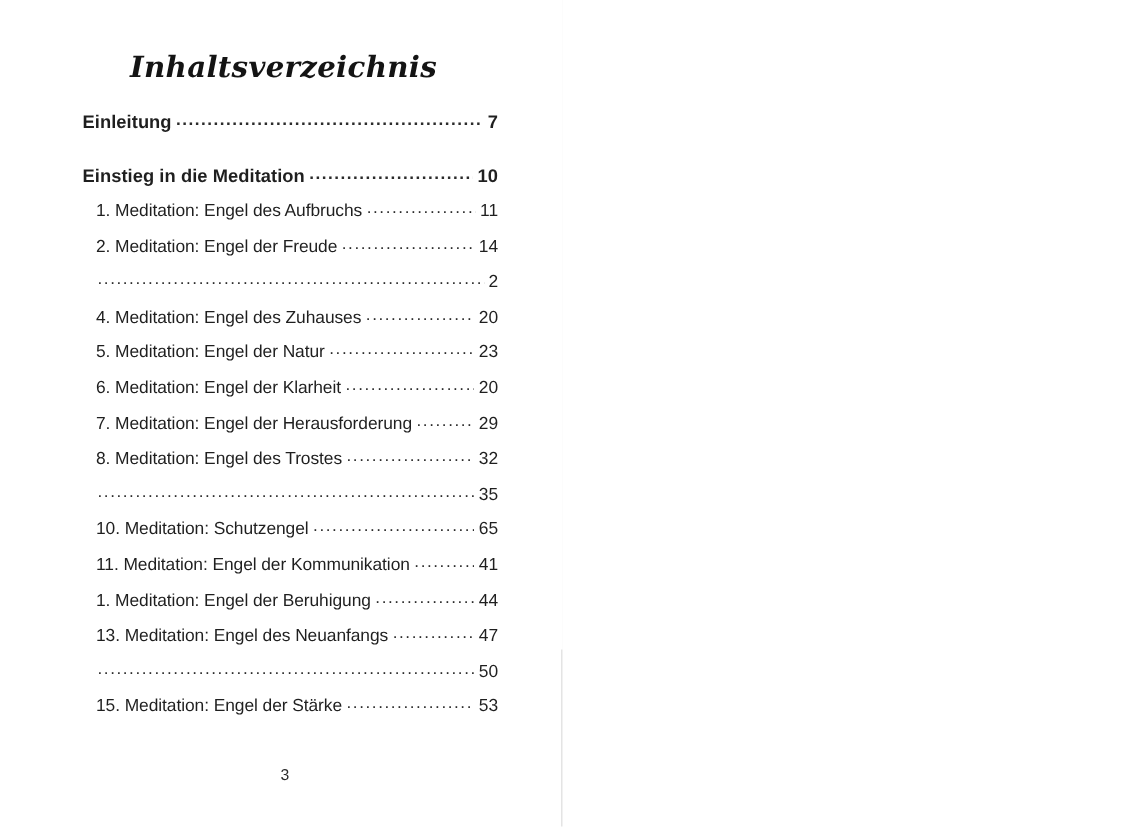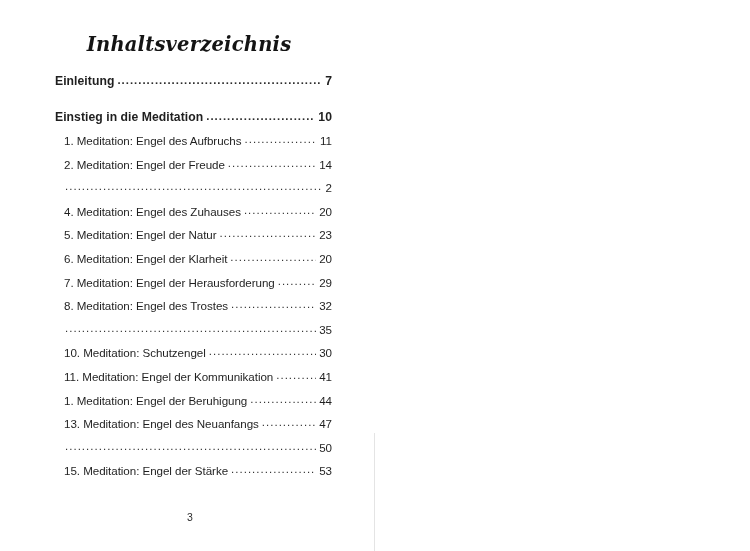--- a/index.html
+++ b/index.html
@@ -199,21 +199,21 @@
             <span class="e-leader">...........................................................................................................................................</span>
             <span class="e-page">32</span>
           </li>
           <li class="toc-entry">
             <span class="e-leader">...........................................................................................................................................</span>
             <span class="e-page">35</span>
           </li>
           <li class="toc-entry">
             <span class="e-label">10. Meditation: Schutzengel</span>
             <span class="e-leader">...........................................................................................................................................</span>
-            <span class="e-page">30</span>
+            <span class="e-page">65</span>
           </li>
           <li class="toc-entry">
             <span class="e-label">11. Meditation: Engel der Kommunikation</span>
             <span class="e-leader">...........................................................................................................................................</span>
             <span class="e-page">41</span>
           </li>
           <li class="toc-entry">
             <span class="e-label">1. Meditation: Engel der Beruhigung</span>
             <span class="e-leader">...........................................................................................................................................</span>
             <span class="e-page">44</span>

